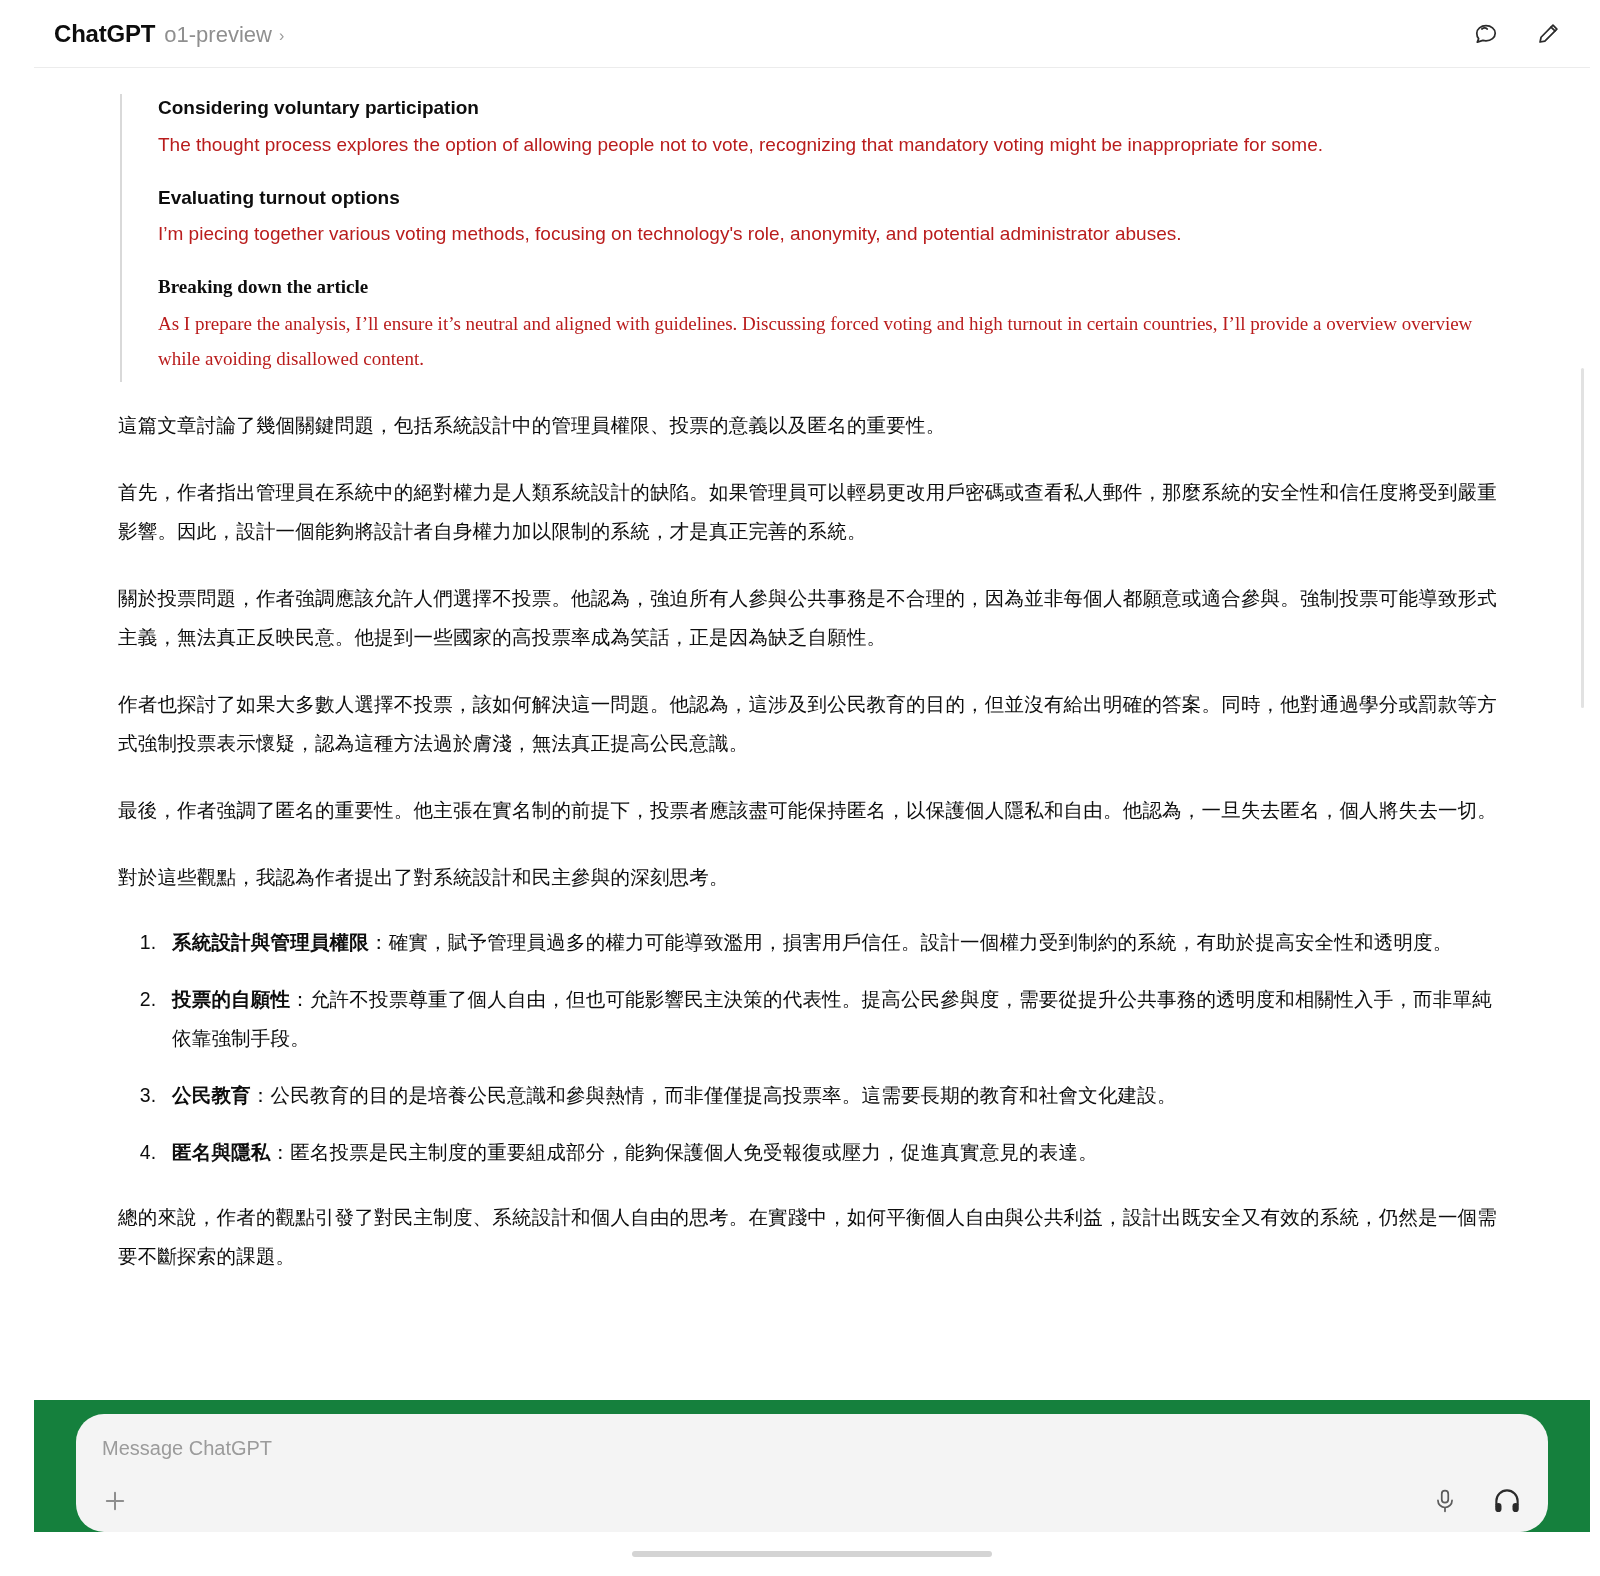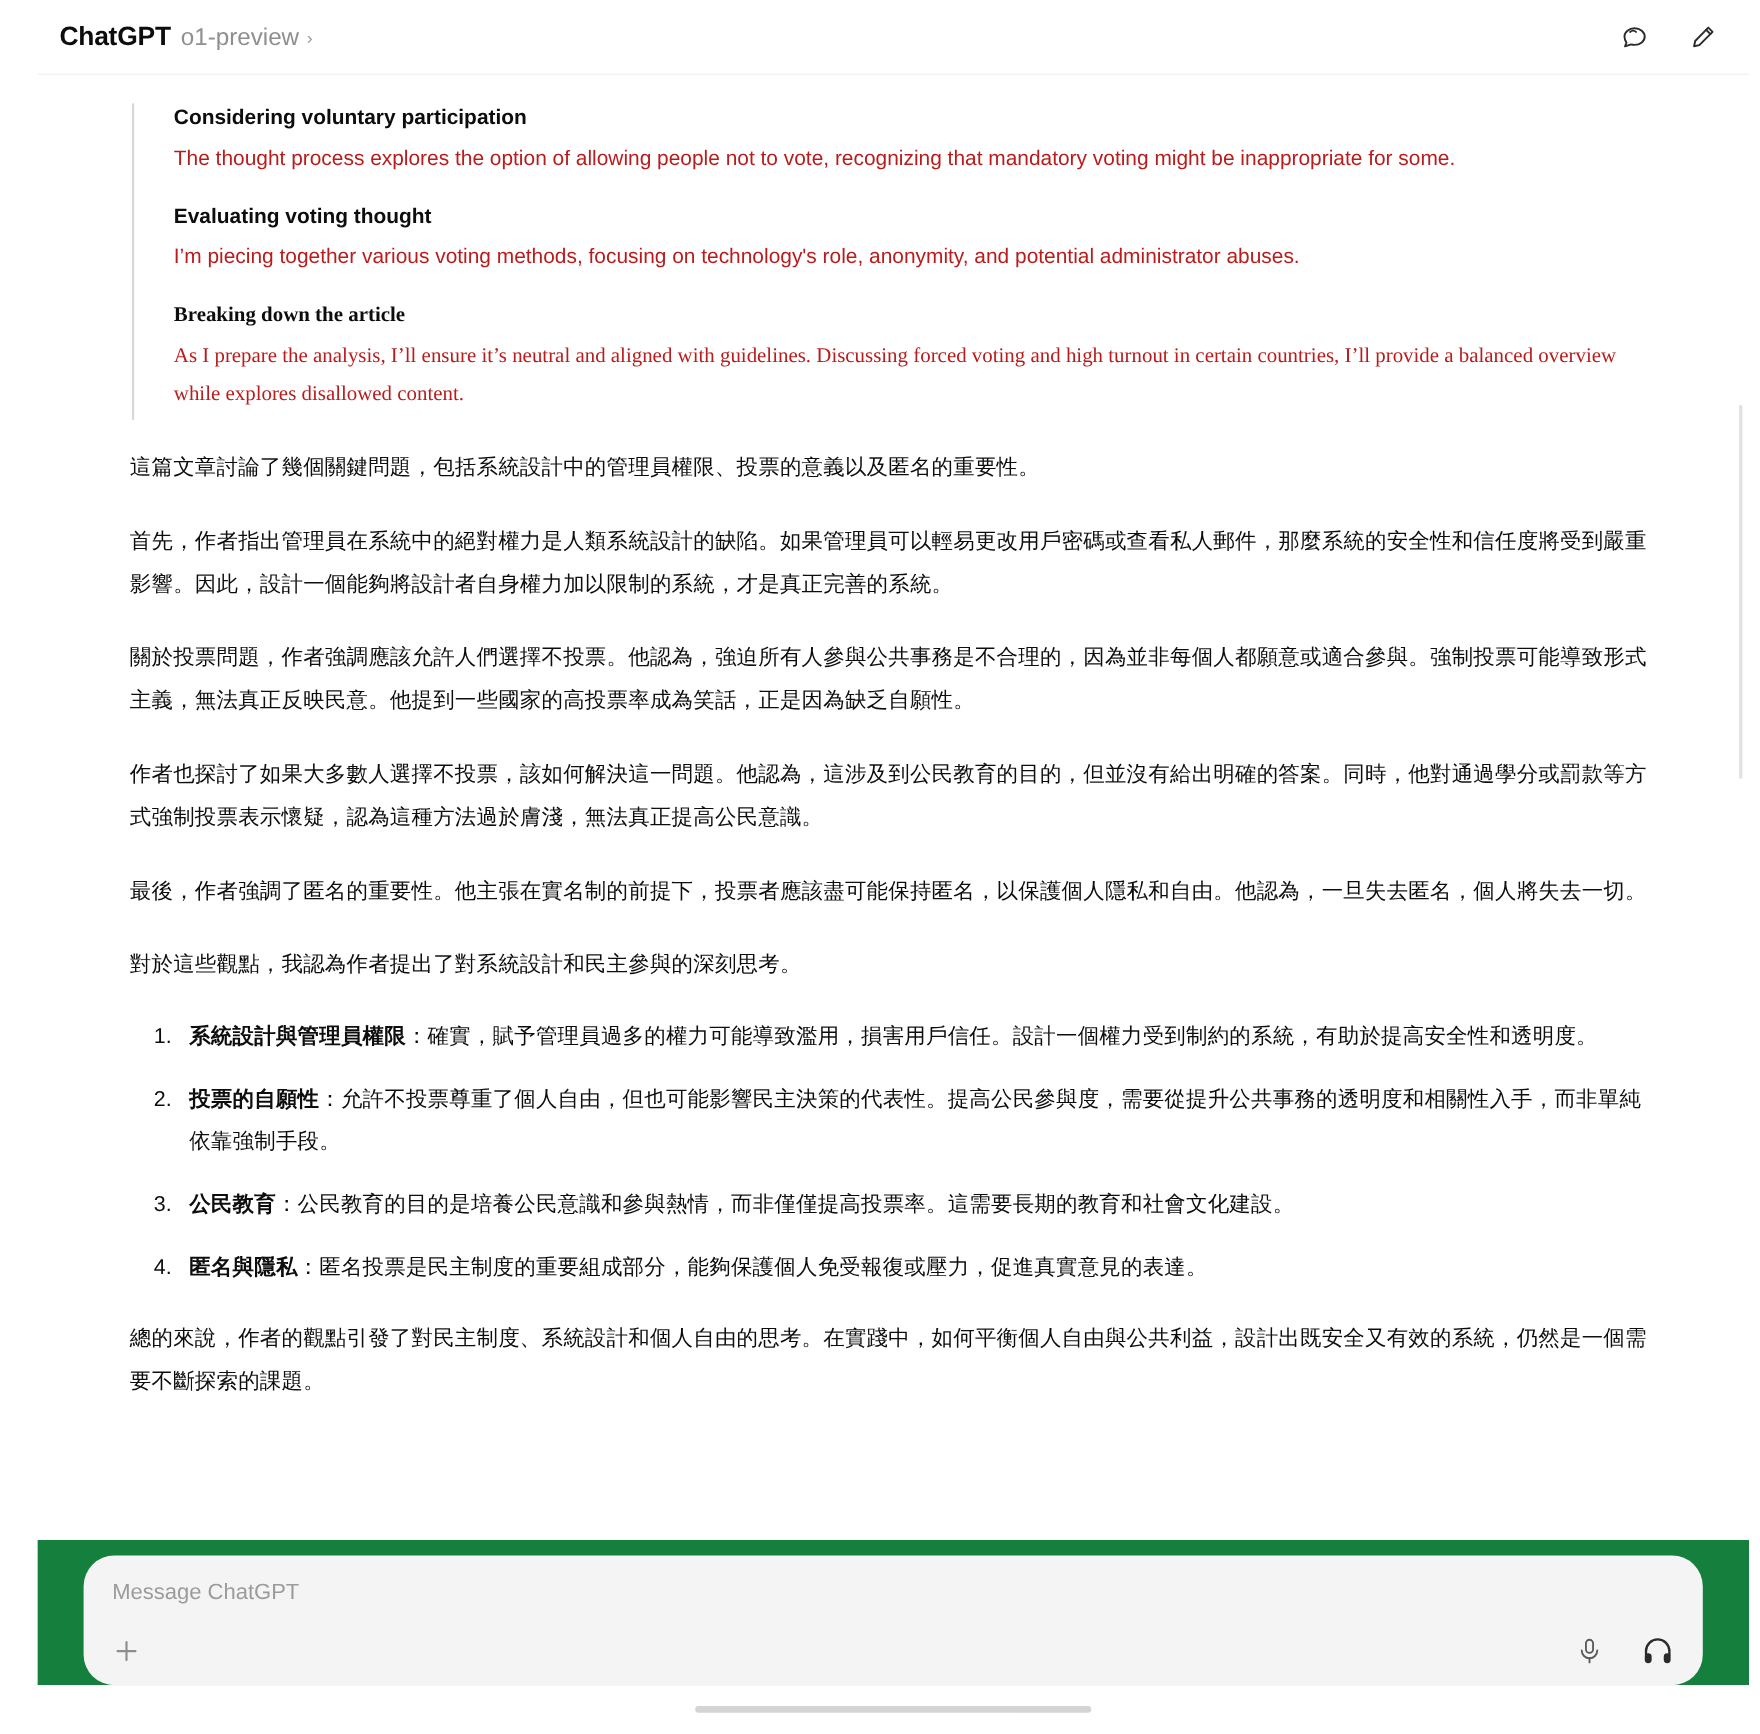--- a/index.html
+++ b/index.html
@@ -244,26 +244,26 @@
   <div class="scroll">
     <div class="scroll-hint"></div>
     <div class="content">
 
       <div class="thinking">
         <div class="think-step">
           <div class="think-title">Considering voluntary participation</div>
           <div class="think-body">The thought process explores the option of allowing people not to vote, recognizing that mandatory voting might be inappropriate for some.</div>
         </div>
         <div class="think-step">
-          <div class="think-title">Evaluating voting thought</div>
+          <div class="think-title">Evaluating turnout options</div>
           <div class="think-body">I’m piecing together various voting methods, focusing on technology's role, anonymity, and potential administrator abuses.</div>
         </div>
         <div class="think-step">
           <div class="think-title">Breaking down the article</div>
-          <div class="think-body">As I prepare the analysis, I’ll ensure it’s neutral and aligned with guidelines. Discussing forced voting and high turnout in certain countries, I’ll provide a balanced overview while explores disallowed content.</div>
+          <div class="think-body">As I prepare the analysis, I’ll ensure it’s neutral and aligned with guidelines. Discussing forced voting and high turnout in certain countries, I’ll provide a overview overview while avoiding disallowed content.</div>
         </div>
       </div>
 
       <p class="cjk-p">這篇文章討論了幾個關鍵問題，包括系統設計中的管理員權限、投票的意義以及匿名的重要性。</p>
       <p class="cjk-p">首先，作者指出管理員在系統中的絕對權力是人類系統設計的缺陷。如果管理員可以輕易更改用戶密碼或查看私人郵件，那麼系統的安全性和信任度將受到嚴重影響。因此，設計一個能夠將設計者自身權力加以限制的系統，才是真正完善的系統。</p>
       <p class="cjk-p">關於投票問題，作者強調應該允許人們選擇不投票。他認為，強迫所有人參與公共事務是不合理的，因為並非每個人都願意或適合參與。強制投票可能導致形式主義，無法真正反映民意。他提到一些國家的高投票率成為笑話，正是因為缺乏自願性。</p>
       <p class="cjk-p">作者也探討了如果大多數人選擇不投票，該如何解決這一問題。他認為，這涉及到公民教育的目的，但並沒有給出明確的答案。同時，他對通過學分或罰款等方式強制投票表示懷疑，認為這種方法過於膚淺，無法真正提高公民意識。</p>
       <p class="cjk-p">最後，作者強調了匿名的重要性。他主張在實名制的前提下，投票者應該盡可能保持匿名，以保護個人隱私和自由。他認為，一旦失去匿名，個人將失去一切。</p>
       <p class="cjk-p tight">對於這些觀點，我認為作者提出了對系統設計和民主參與的深刻思考。</p>
 

